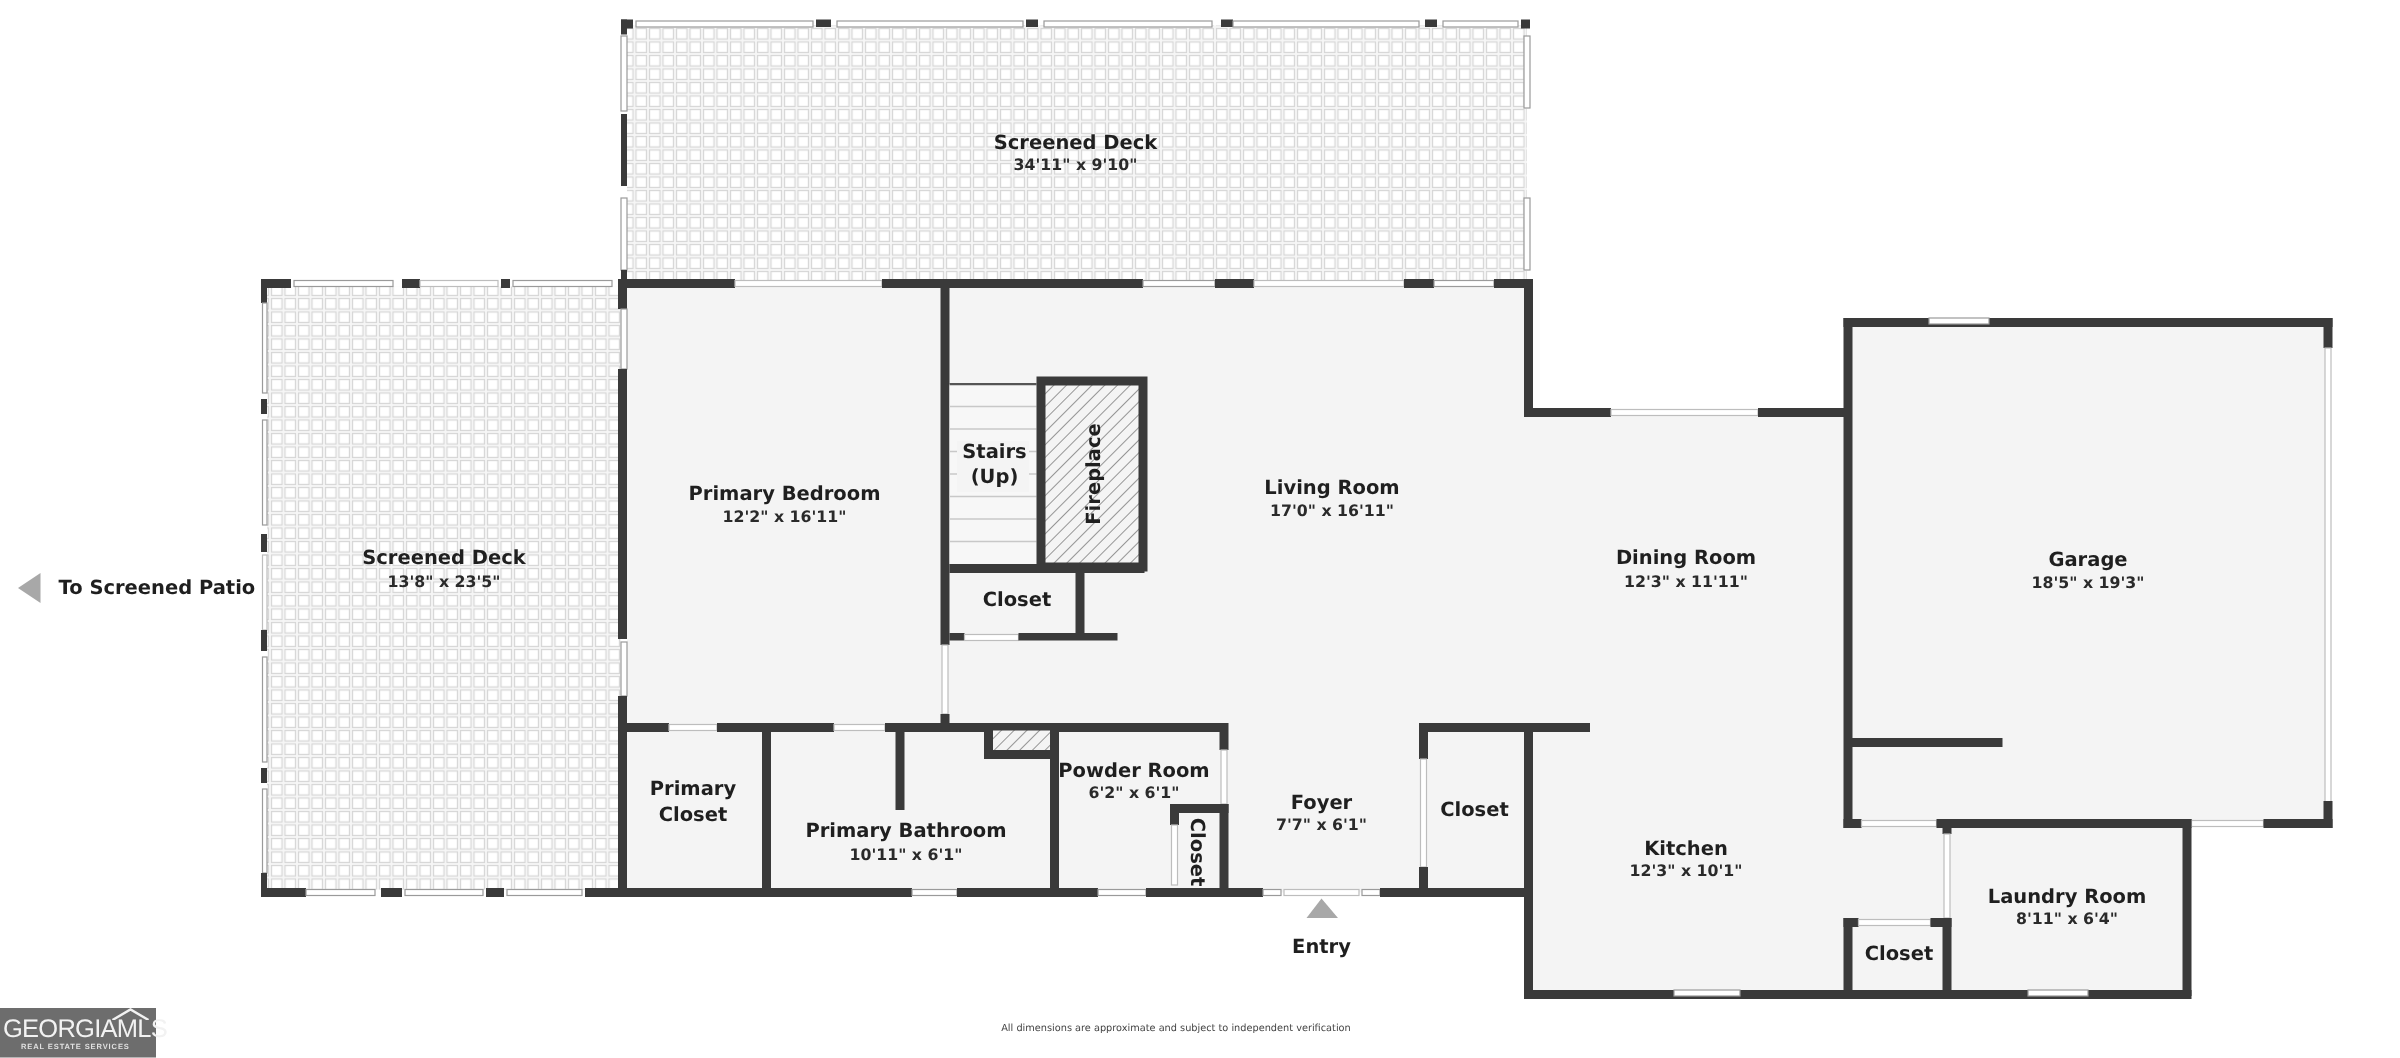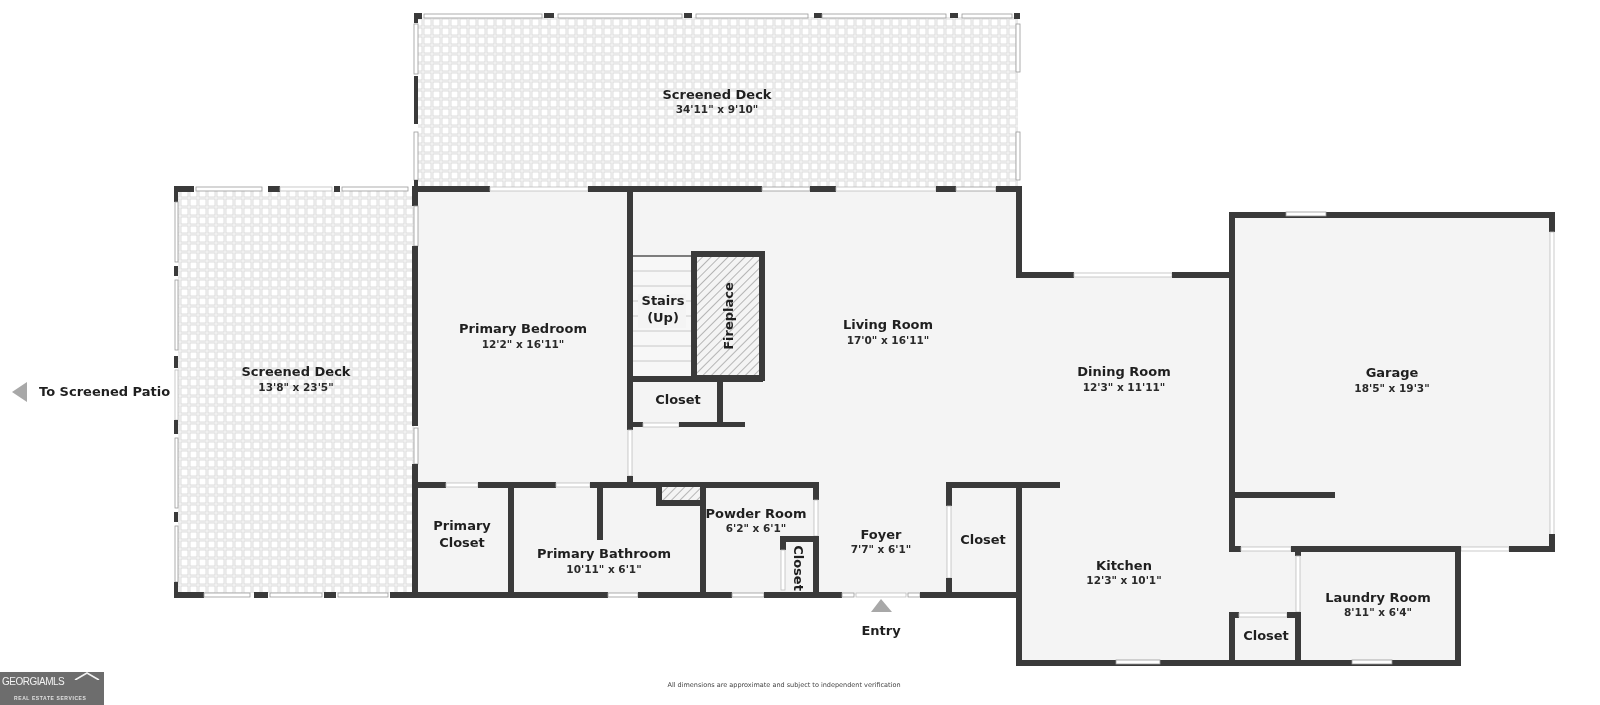--- a/index.html
+++ b/index.html
@@ -7,21 +7,21 @@
   #plan { position: absolute; left: 0; top: 0; width: 1600px; height: 705px; }
   .room-name { font-family: "DejaVu Sans", sans-serif; font-weight: bold; font-size: 13px; fill: #1f1f1f; text-anchor: middle; }
   .room-dim { font-family: "DejaVu Sans", sans-serif; font-weight: bold; font-size: 10.5px; fill: #2a2a2a; text-anchor: middle; }
   .wall { fill: #3a3a3a; }
   .floor { fill: #f4f4f4; }
   .opening { fill: #ffffff; stroke: #bdbdbd; stroke-width: 0.8; }
   .win { fill: #ffffff; stroke: #9a9a9a; stroke-width: 0.8; }
   .label-ext { font-family: "DejaVu Sans", sans-serif; font-weight: bold; font-size: 13px; fill: #1f1f1f; }
   .disclaimer { font-family: "DejaVu Sans", sans-serif; font-size: 6.5px; fill: #444; text-anchor: middle; }
   .logo { position: absolute; left: 0; top: 672px; width: 104px; height: 33px; background: #6d6d6d; }
-  .logo-main { position: absolute; left: 2px; top: 4px; font-family: "Liberation Sans", sans-serif; font-size: 10px; color: #f2f2f2; letter-spacing: -0.5px; }
+  .logo-main { position: absolute; left: 2px; top: 4px; font-family: "Liberation Sans", sans-serif; font-size: 17px; color: #f2f2f2; letter-spacing: -0.5px; }
   .logo-sub { position: absolute; left: 14px; top: 23px; font-family: "Liberation Sans", sans-serif; font-size: 5px; color: #e0e0e0; font-weight: bold; letter-spacing: 0.6px; }
   .logo-roof { position: absolute; left: 74px; top: 0px; width: 26px; height: 8px; }
 </style>
 </head>
 <body>
 
 <svg id="plan" viewBox="0 0 1600 705" xmlns="http://www.w3.org/2000/svg">
   <defs>
     <pattern id="tile" width="9" height="9" patternUnits="userSpaceOnUse">
       <rect x="0" y="0" width="9" height="9" fill="#f7f7f7"></rect>

